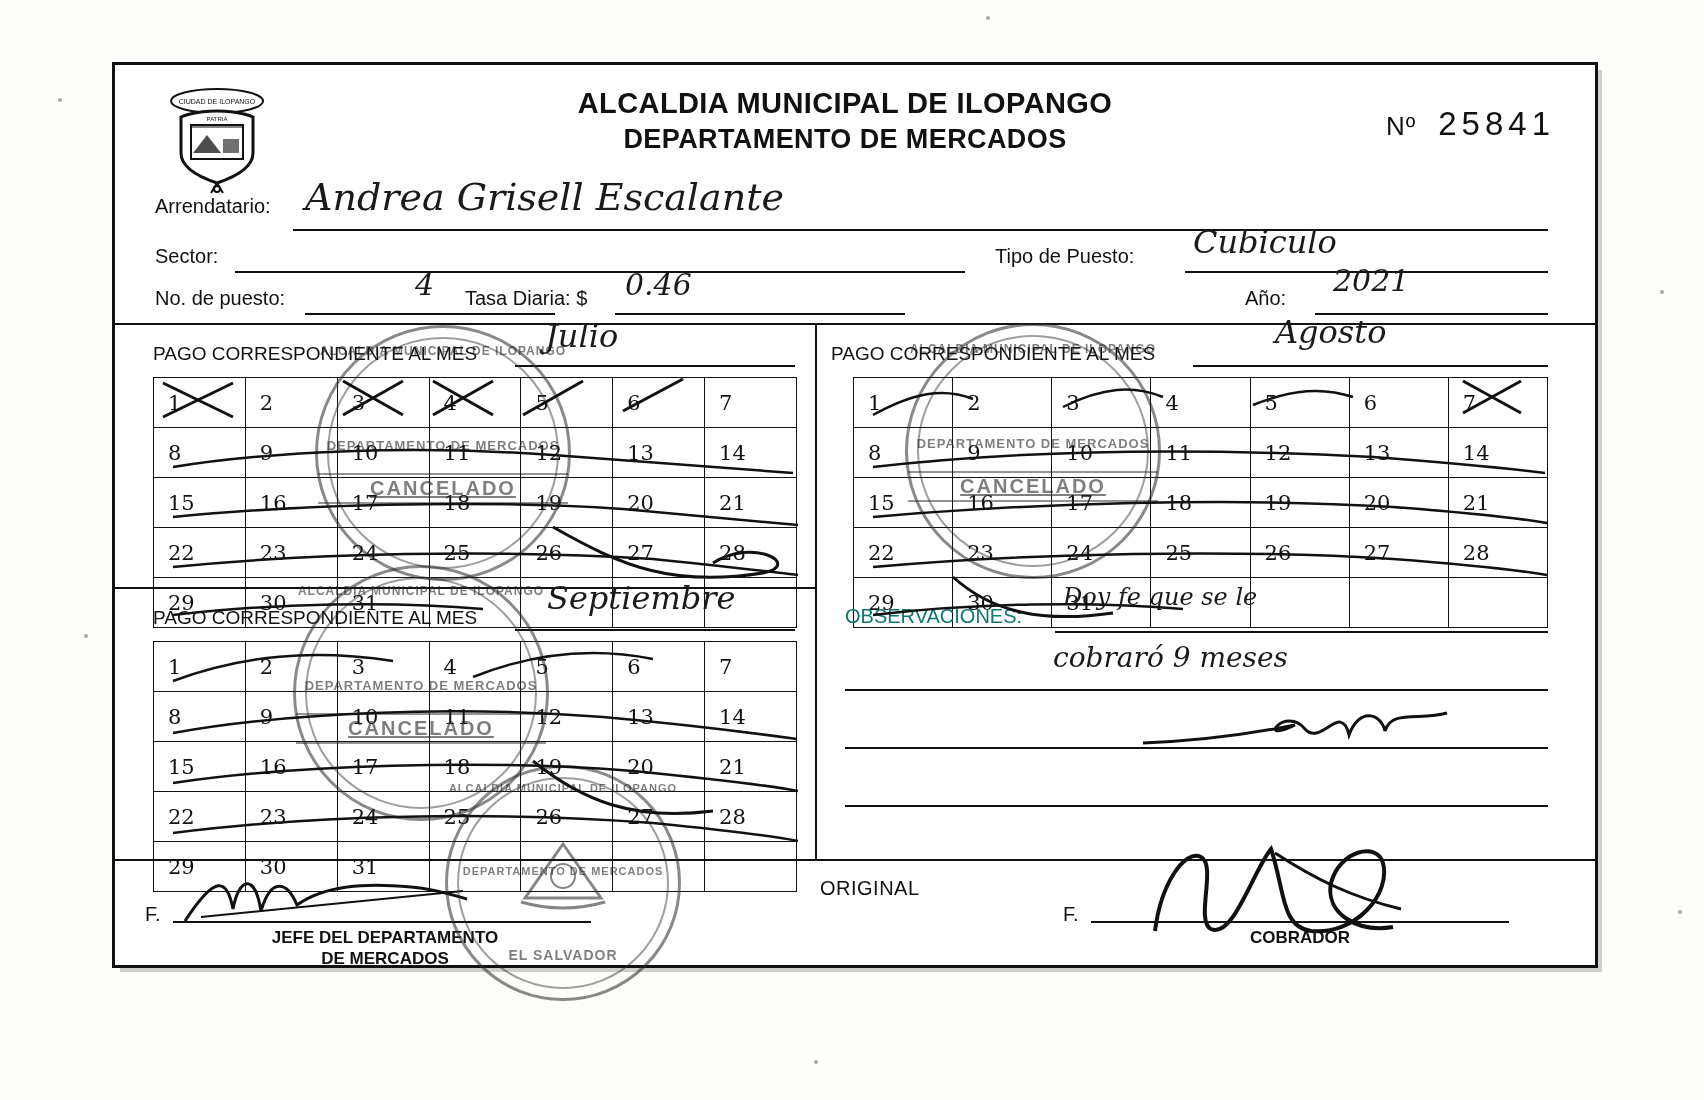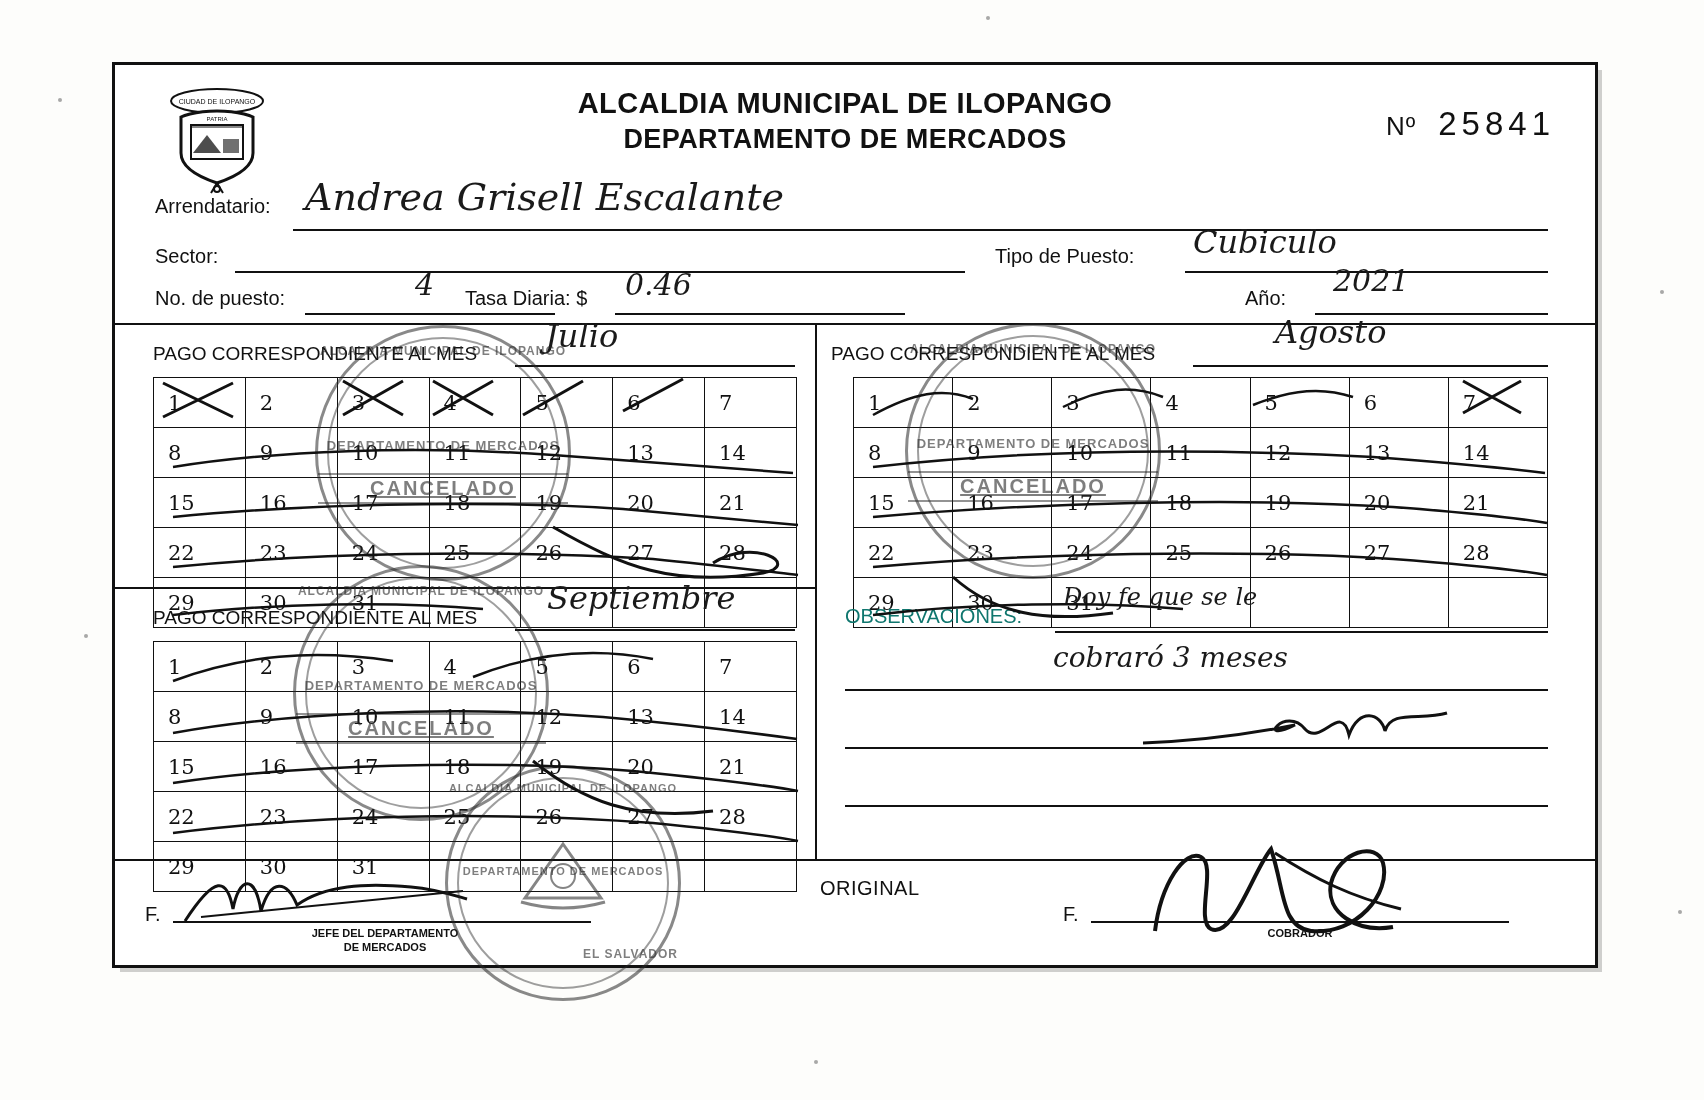--- a/index.html
+++ b/index.html
@@ -81,21 +81,21 @@
   }
   table.cal td.empty{color:transparent;}
 
   
   .obs-label{position:absolute;font-size:20px;color:#0f766e;}
   .obs-line{position:absolute;border-bottom:2px solid #111;}
 
   
   .sig-line{position:absolute;border-bottom:2px solid #111;}
   .sig-f{position:absolute;font-size:20px;color:#111;}
-  .sig-cap{position:absolute;font-size:11px;color:#111;text-align:center;font-weight:bold;line-height:1.25;}
+  .sig-cap{position:absolute;font-size:17px;color:#111;text-align:center;font-weight:bold;line-height:1.25;}
   .original{position:absolute;font-size:20px;color:#111;letter-spacing:0.5px;}
 
   
   .stamp{
     position:absolute;
     border-radius:50%;
     border:3px solid rgba(40,40,40,0.55);
     color:rgba(40,40,40,0.6);
     font-weight:bold;
     text-align:center;
@@ -353,21 +353,21 @@
         </tbody>
           </table>
       </div>
 
       <div class="obs-label" style="left:730px;top:540px;">OBSERVACIONES:</div>
       <div class="obs-line" style="left:940px;top:566px;width:493px;"></div>
       <div class="obs-line" style="left:730px;top:624px;width:703px;"></div>
       <div class="obs-line" style="left:730px;top:682px;width:703px;"></div>
       <div class="obs-line" style="left:730px;top:740px;width:703px;"></div>
       <div class="hand" style="left:948px;top:518px;font-size:24px;">Doy fe que se le</div>
-      <div class="hand" style="left:938px;top:576px;font-size:28px;">cobraró 3 meses</div>
+      <div class="hand" style="left:938px;top:576px;font-size:28px;">cobraró 9 meses</div>
 
       <svg class="scribble" style="left:1020px;top:630px;" width="320" height="70" viewBox="0 0 320 70">
         <path d="M8 48 C60 46 110 40 160 30 C120 50 150 10 170 34 C186 52 206 6 214 40 C224 12 246 18 250 36 C256 14 286 26 312 18" fill="none" stroke="#111" stroke-width="3"></path>
       </svg>
 
       <div class="sig-f" style="left:30px;top:838px;">F.</div>
       <div class="sig-line" style="left:58px;top:856px;width:418px;"></div>
       <div class="sig-cap" style="left:70px;top:862px;width:400px;">
         <div>JEFE DEL DEPARTAMENTO</div>
         <div>DE MERCADOS</div>
@@ -407,21 +407,21 @@
         <div class="ring"></div>
         <div class="txt-top">ALCALDIA MUNICIPAL DE ILOPANGO</div>
         <div class="txt-mid">DEPARTAMENTO DE MERCADOS</div>
         <div class="cancel">CANCELADO</div>
       </div>
 
       <div class="stamp" style="left:330px;top:700px;width:230px;height:230px;">
         <div class="ring"></div>
         <div class="txt-top" style="top:14px;font-size:11px;">ALCALDIA MUNICIPAL DE ILOPANGO</div>
         <div class="txt-mid" style="top:42%;font-size:11px;">DEPARTAMENTO DE MERCADOS</div>
-        <div class="txt-mid" style="top:78%;font-size:12px;text-align:right;">EL SALVADOR</div>
+        <div class="txt-mid" style="top:78%;font-size:14px;">EL SALVADOR</div>
         <svg style="position:absolute;left:50%;top:46%;transform:translate(-50%,-50%);opacity:.55" width="96" height="76" viewBox="0 0 96 76">
           <path d="M48 8 L86 62 L10 62 Z" fill="none" stroke="#222" stroke-width="3"></path>
           <circle cx="48" cy="40" r="12" fill="none" stroke="#222" stroke-width="2"></circle>
           <path d="M6 66 q42 12 84 0" fill="none" stroke="#222" stroke-width="3"></path>
         </svg>
       </div>
 
       <svg class="scribble" style="left:38px;top:312px;" width="650" height="250" viewBox="0 0 650 250">
         <path d="M10 40 L80 6 M10 6 L80 40" stroke="#111" stroke-width="3" fill="none"></path>
         <path d="M190 38 L250 4 M190 4 L250 38" stroke="#111" stroke-width="3" fill="none"></path>

